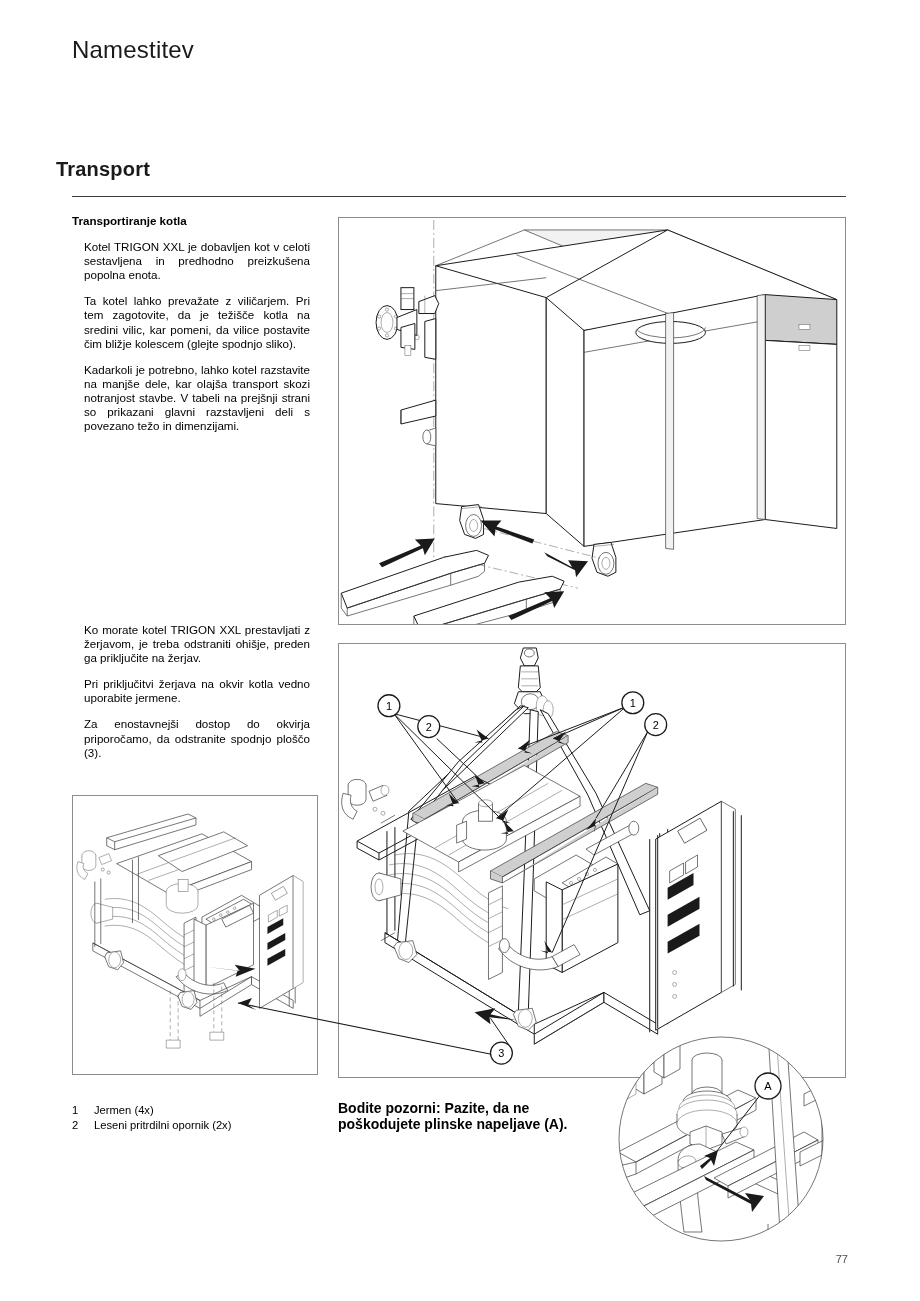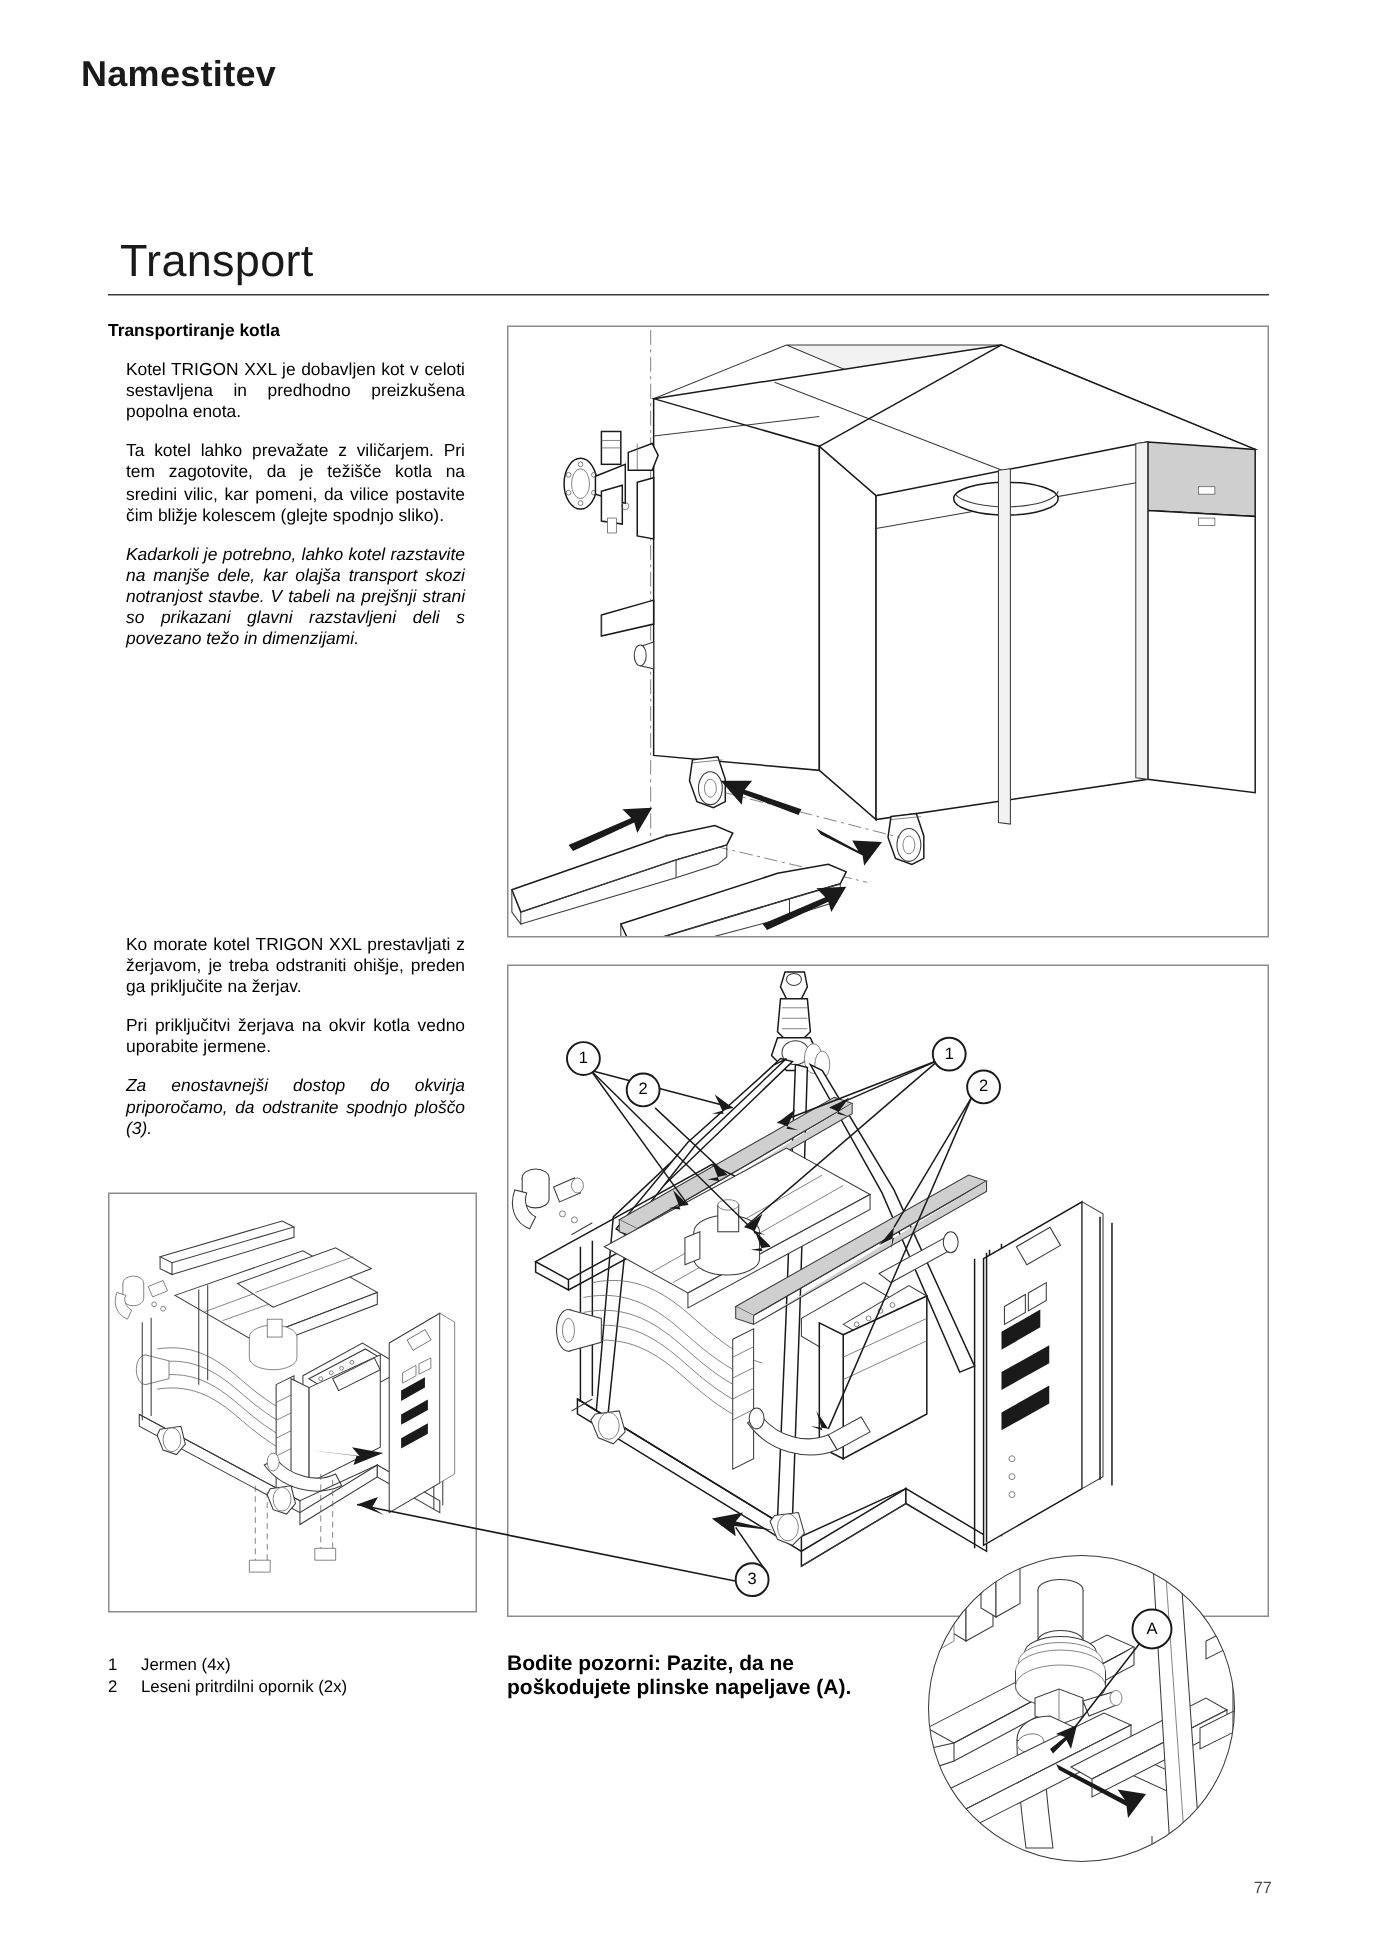--- a/index.html
+++ b/index.html
@@ -15,33 +15,33 @@
     position: relative;
     width: 920px;
     height: 1301px;
     background: #ffffff;
     overflow: hidden;
   }
 
   
   .chapter-title {
     position: absolute;
-    left: 54px;
+    left: 72px;
     top: 36px;
     font-size: 24px;
-    font-weight: bold;
+    font-weight: normal;
     letter-spacing: 0.2px;
     color: #1a1a1a;
   }
   .section-title {
     position: absolute;
-    left: 80px;
+    left: 56px;
     top: 158px;
-    font-size: 30px;
-    font-weight: normal;
+    font-size: 20px;
+    font-weight: bold;
     letter-spacing: 0.2px;
     color: #1a1a1a;
   }
   .section-rule {
     position: absolute;
     left: 72px;
     top: 196px;
     width: 774px;
     height: 1px;
     background: #3c3c3c;
@@ -58,21 +58,21 @@
     color: #000;
   }
   .text-col.block-1 { top: 214px; }
   .text-col.block-2 { top: 611px; }
   .lead-label {
     font-weight: bold;
     display: block;
     margin-bottom: 0px;
   }
   .para { margin: 12px; text-align: justify; }
-  .para:last-child { text-align-last: left; font-style: italic; }
+  .para:last-child { text-align-last: left; }
 
   
   .legend {
     position: absolute;
     left: 72px;
     top: 1103px;
     width: 260px;
     font-size: 11.2px;
     line-height: 14.6px;
   }

